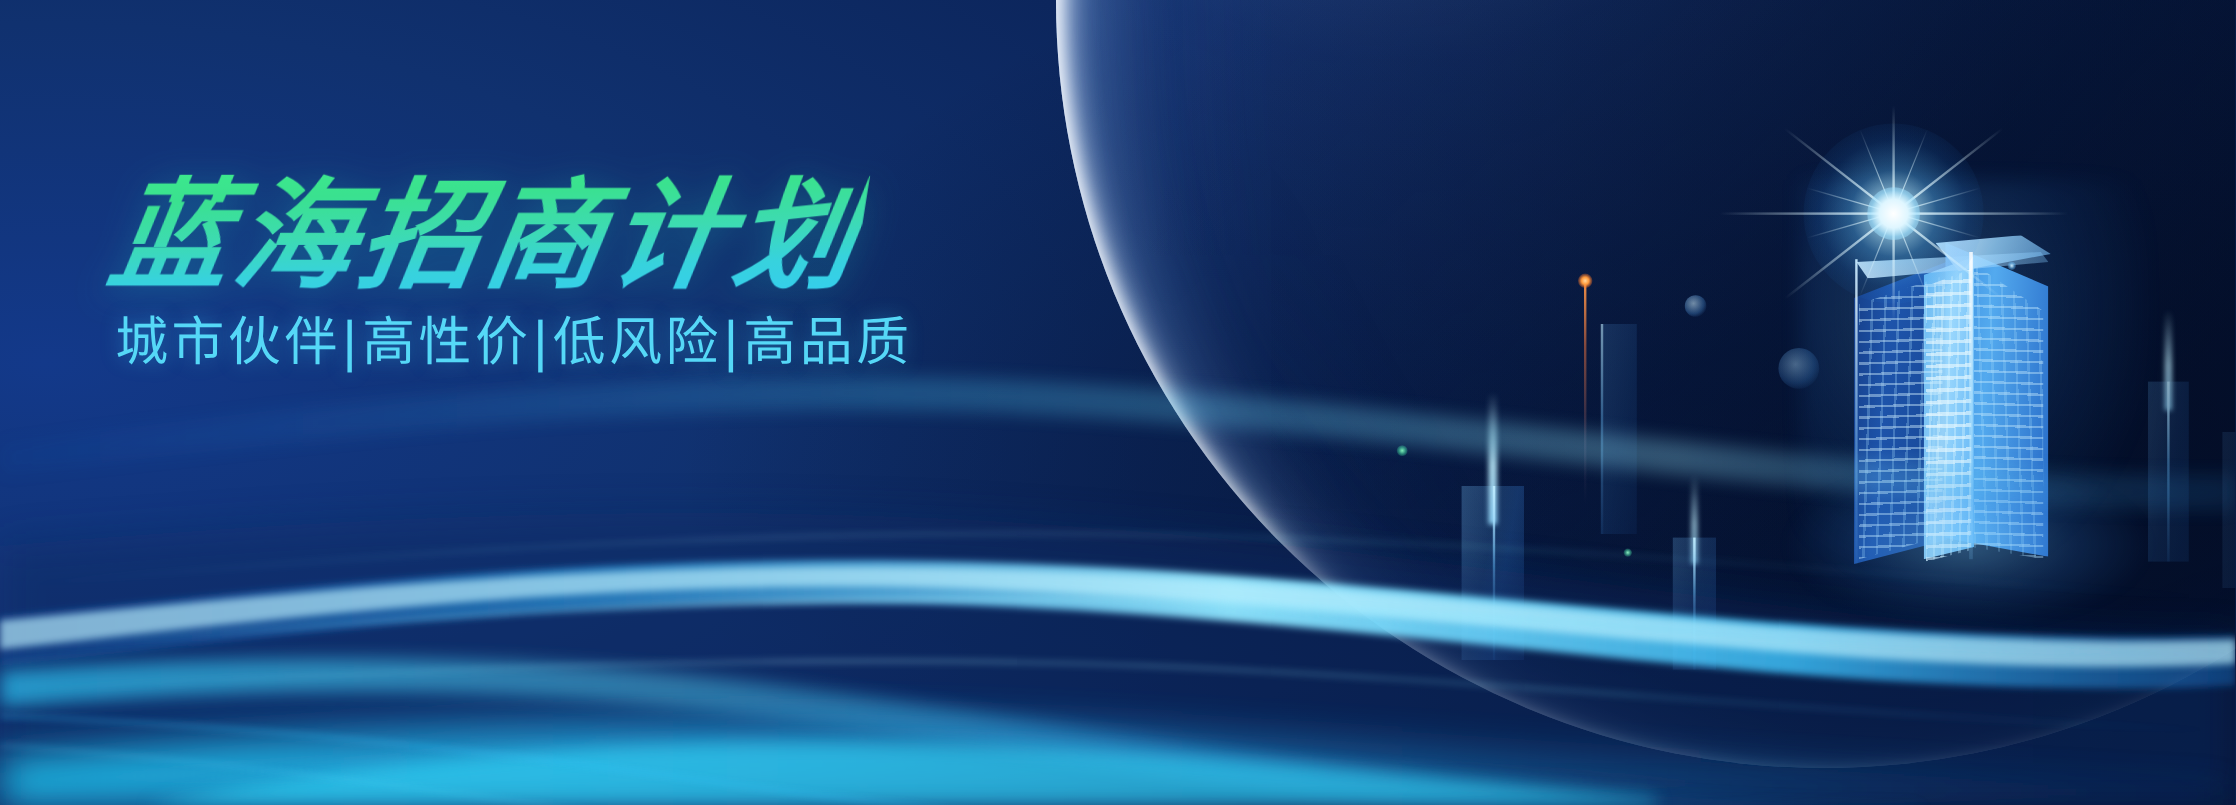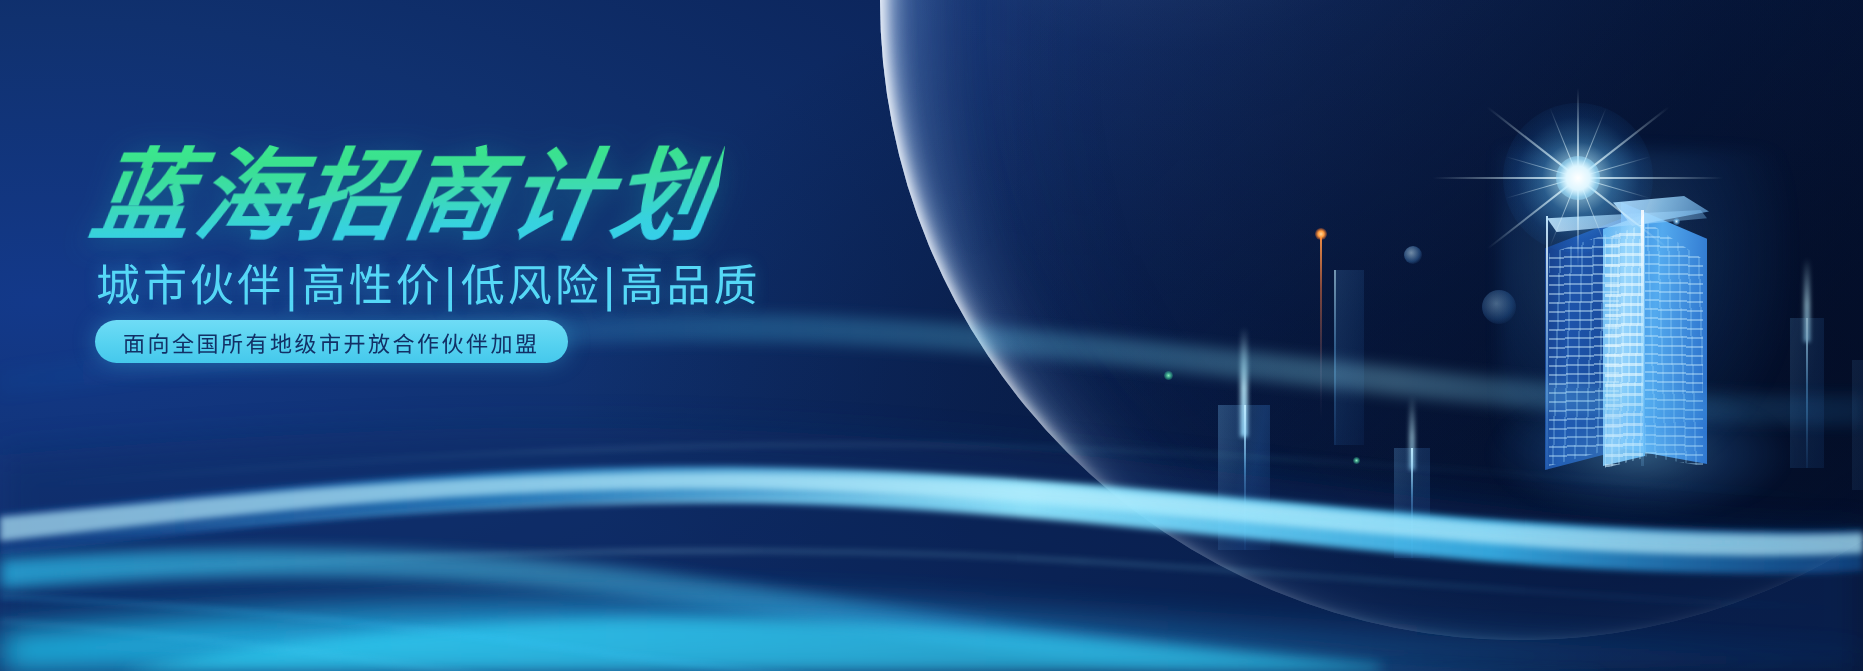--- a/index.html
+++ b/index.html
@@ -380,19 +380,16 @@
       <path d="M0,380 C180,392 380,420 560,444" stroke="#5ad7ff" stroke-width="2" fill="none" opacity="0.35" filter="url(#blurS)"></path>
     </svg>
   </div>
 
   <div class="content">
 
     <div class="title">蓝海招商计划</div>
 
     <div class="subtitle">城市伙伴|高性价|低风险|高品质</div>
 
-    <div class="pill">
-      <span class="pill-text">面向全国所有地级市开放合作伙伴加盟</span>
-    </div>
 
   </div>
 
 </div>
 
 </body></html>

